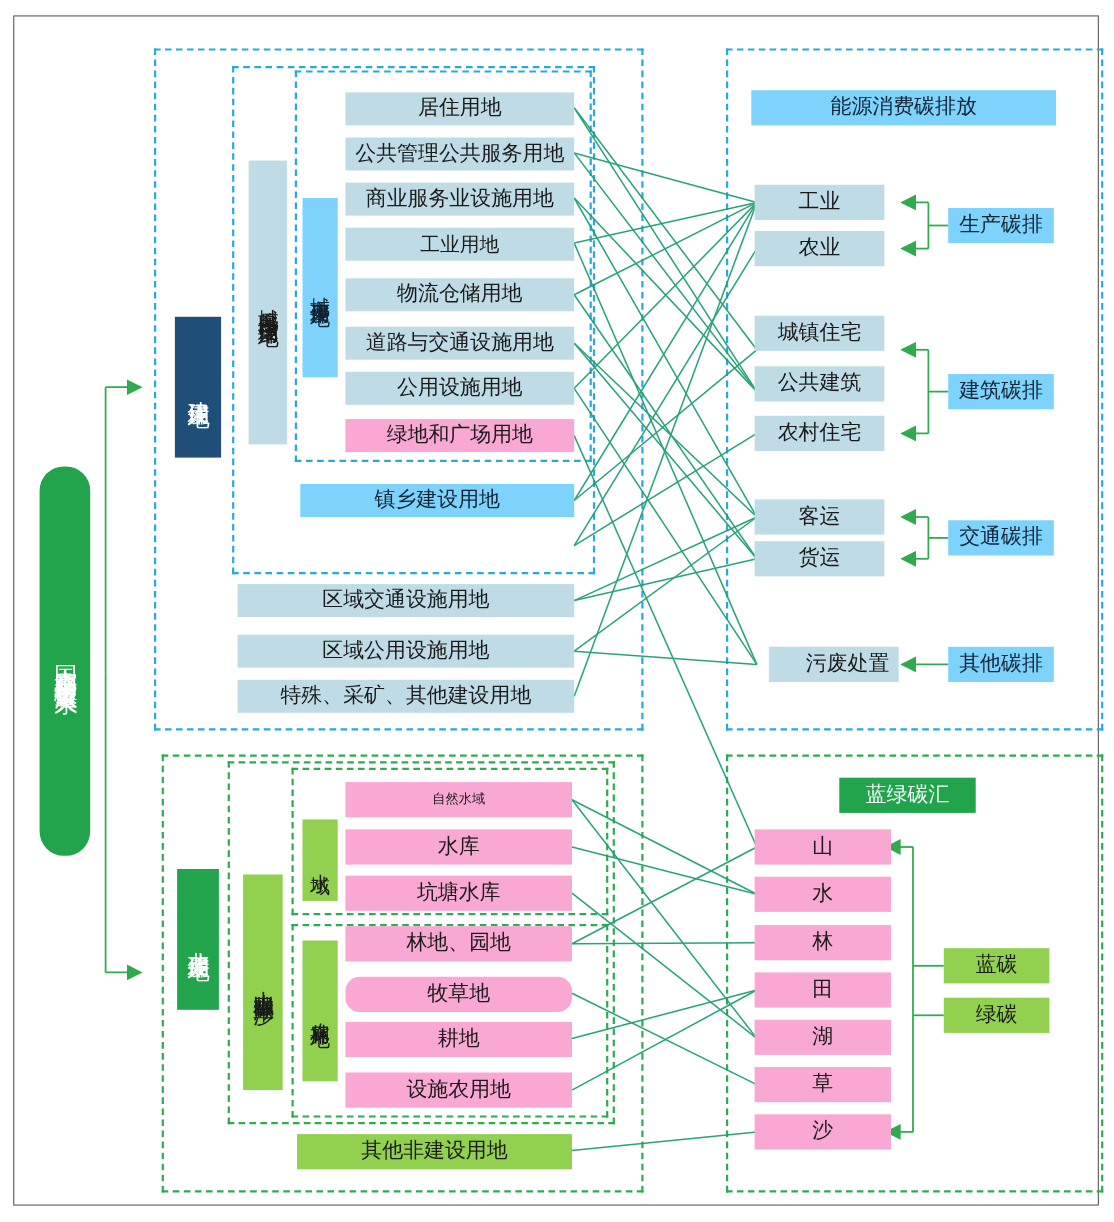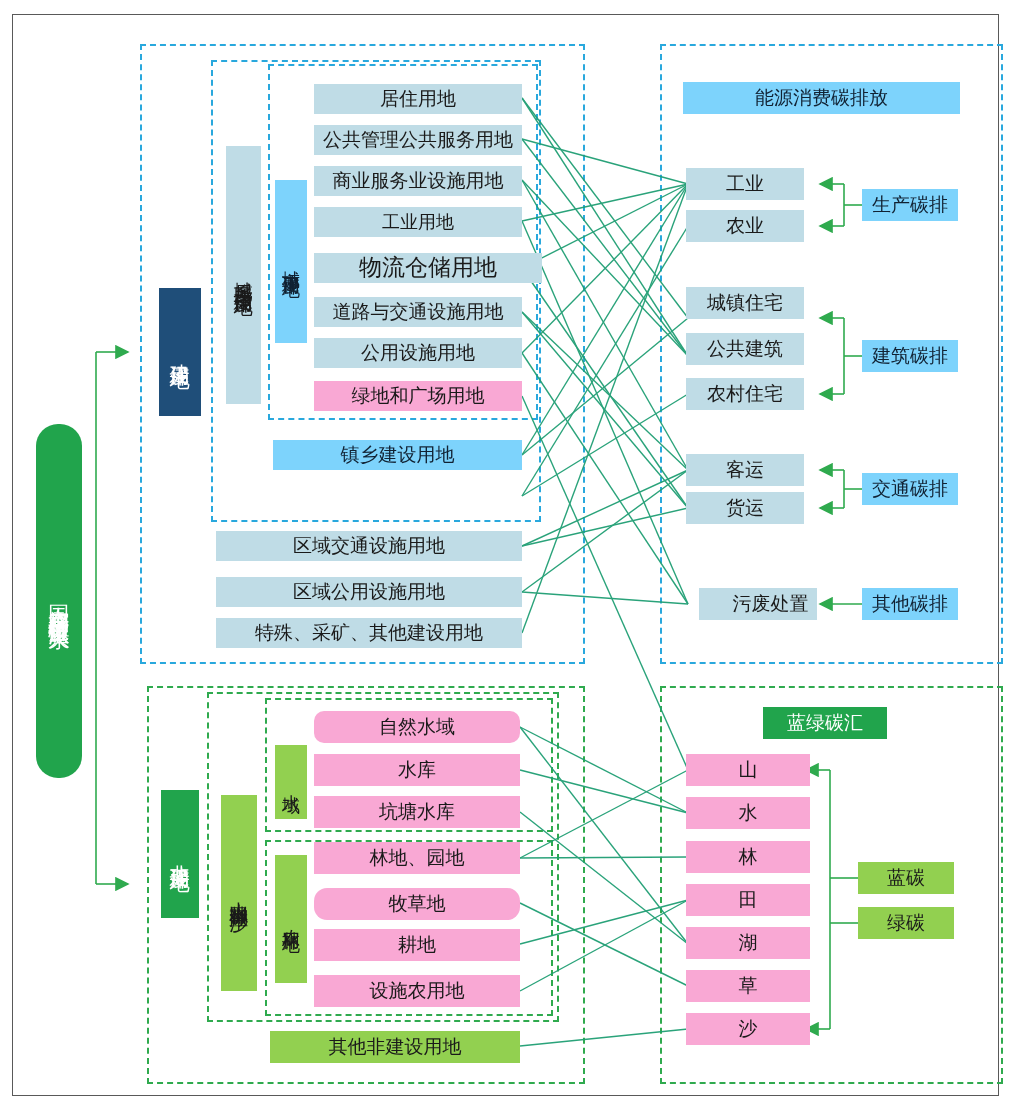--- a/index.html
+++ b/index.html
@@ -123,21 +123,21 @@
   <div class="box navy vtext" style="left:159px;top:288px;width:42px;height:128px;font-size:20px;">建设用地</div>
 
   <div class="box lblue vtext" style="left:226px;top:146px;width:35px;height:258px;font-size:19px;">城乡居民点建设用地</div>
 
   <div class="box blue vtext" style="left:275px;top:180px;width:32px;height:163px;font-size:18px;">城市建设用地</div>
 
   <div class="box lblue" style="left:314px;top:84px;width:208px;height:30px;font-size:19px;">居住用地</div>
   <div class="box lblue" style="left:314px;top:125px;width:208px;height:30px;font-size:19px;">公共管理公共服务用地</div>
   <div class="box lblue" style="left:314px;top:166px;width:208px;height:30px;font-size:19px;">商业服务业设施用地</div>
   <div class="box lblue" style="left:314px;top:207px;width:208px;height:30px;font-size:18px;">工业用地</div>
-  <div class="box lblue" style="left:314px;top:253px;width:228px;height:30px;font-size:23px;">物流仓储用地</div>
+  <div class="box lblue" style="left:314px;top:253px;width:208px;height:30px;font-size:19px;">物流仓储用地</div>
   <div class="box lblue" style="left:314px;top:297px;width:208px;height:30px;font-size:19px;">道路与交通设施用地</div>
   <div class="box lblue" style="left:314px;top:338px;width:208px;height:30px;font-size:19px;">公用设施用地</div>
   <div class="box lgreen" style="left:314px;top:381px;width:208px;height:30px;font-size:19px;">绿地和广场用地</div>
 
   <div class="box blue" style="left:273px;top:440px;width:249px;height:30px;font-size:19px;">镇乡建设用地</div>
 
   <div class="box lblue" style="left:216px;top:531px;width:306px;height:30px;font-size:19px;">区域交通设施用地</div>
   <div class="box lblue" style="left:216px;top:577px;width:306px;height:30px;font-size:19px;">区域公用设施用地</div>
   <div class="box lblue" style="left:216px;top:618px;width:306px;height:30px;font-size:19px;">特殊、采矿、其他建设用地</div>
 
@@ -158,21 +158,21 @@
   <div class="box blue" style="left:862px;top:588px;width:96px;height:32px;font-size:19px;">其他碳排</div>
 
   <div class="box dgreen vtext" style="left:161px;top:790px;width:38px;height:128px;font-size:20px;">非建设用地</div>
 
   <div class="box mgreen vtext" style="left:221px;top:795px;width:36px;height:196px;font-size:19px;">山水林田湖草沙</div>
 
   <div class="box mgreen vtext" style="left:275px;top:745px;width:32px;height:74px;font-size:18px;">水域</div>
 
   <div class="box mgreen vtext" style="left:275px;top:855px;width:32px;height:128px;font-size:18px;">农林用地</div>
 
-  <div class="box lgreen" style="left:314px;top:711px;width:206px;height:32px;font-size:19px;border-radius:10px;">自然水域</div>
+  <div class="box lgreen" style="left:314px;top:711px;width:206px;height:32px;font-size:12px;">自然水域</div>
   <div class="box lgreen" style="left:314px;top:754px;width:206px;height:32px;font-size:19px;">水库</div>
   <div class="box lgreen" style="left:314px;top:796px;width:206px;height:32px;font-size:19px;">坑塘水库</div>
 
   <div class="box lgreen" style="left:314px;top:842px;width:206px;height:32px;font-size:19px;">林地、园地</div>
   <div class="box lgreen" style="left:314px;top:888px;width:206px;height:32px;font-size:19px;border-radius:13px;">牧草地</div>
   <div class="box lgreen" style="left:314px;top:929px;width:206px;height:32px;font-size:19px;">耕地</div>
   <div class="box lgreen" style="left:314px;top:975px;width:206px;height:32px;font-size:19px;">设施农用地</div>
 
   <div class="box mgreen" style="left:270px;top:1031px;width:250px;height:32px;font-size:19px;">其他非建设用地</div>
 

